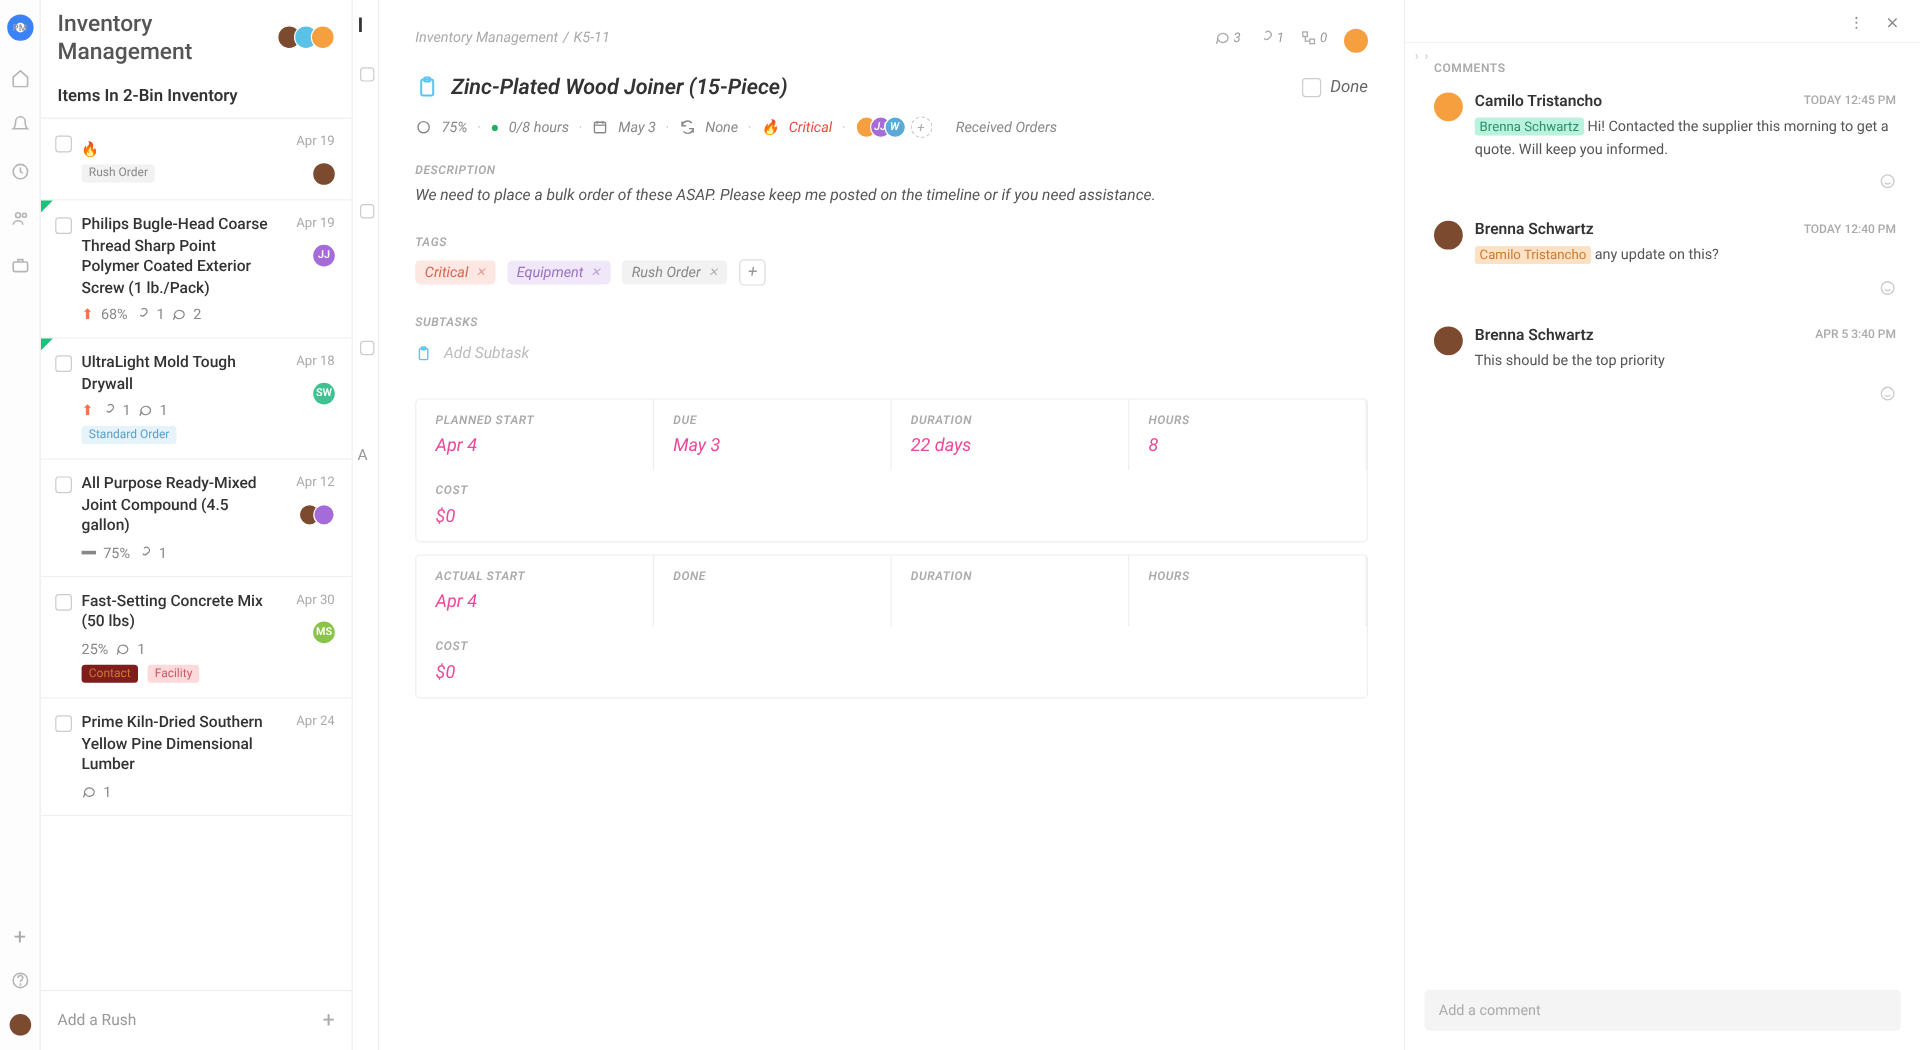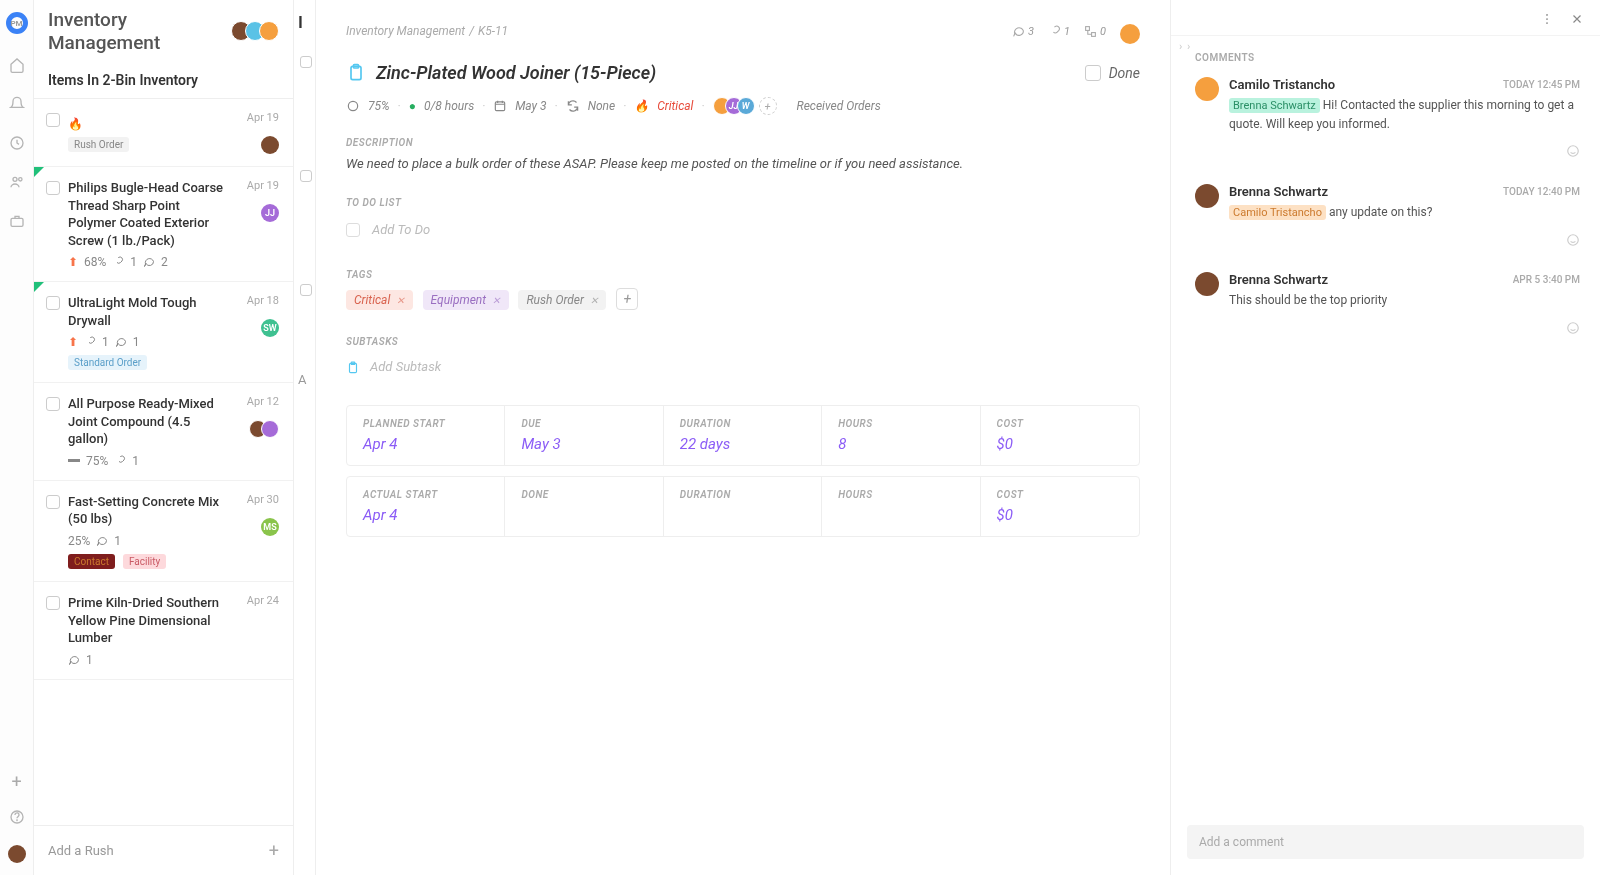--- a/index.html
+++ b/index.html
@@ -1,20 +1,20 @@
 <!DOCTYPE html>
 <html><head>
 <meta charset="utf-8">
 <style>
 * { box-sizing: border-box; margin: 0; padding: 0; font-family: -apple-system, BlinkMacSystemFont, "Segoe UI", Roboto, Helvetica, Arial, sans-serif; }
 body { width: 1600px; height: 875px; overflow: hidden; background: #fff; color: #333; display:flex; }
 
 
 .rail { width:34px; min-width:34px; background:#fdfdfd; border-right:1px solid #eee; display:flex; flex-direction:column; align-items:center; padding-top:12px; gap:20px; }
-.rail .logo { width:22px;height:22px;border-radius:50%;border:5px solid #3b82f6;display:flex;align-items:center;justify-content:center;font-size:8px;color:#999;font-weight:600;}
+.rail .logo { width:22px;height:22px;border-radius:50%;border:7px solid #3b82f6;display:flex;align-items:center;justify-content:center;font-size:8px;color:#999;font-weight:600;}
 .rail svg{width:16px;height:16px;color:#b5b5b5;}
 .rail .bottom{margin-top:auto;margin-bottom:12px;display:flex;flex-direction:column;gap:14px;align-items:center;}
 
 
 .sidebar { width: 260px; min-width:260px; border-right:1px solid #eee; display:flex; flex-direction:column; }
 .topbar { display:flex; align-items:center; padding:8px 14px; gap:10px; }
 .title { font-size:19px; font-weight:500; color:#555; }
 .avgroup { display:flex; margin-left:2px;}
 .avgroup .av { width:20px;height:20px;border-radius:50%;margin-left:-6px;border:1.5px solid #fff; background:#ccc;}
 .listhdr { padding:10px 14px; font-size:14px; font-weight:600; color:#333; border-bottom:1px solid #eee;}
@@ -69,25 +69,25 @@
 .tagpill{display:inline-flex;align-items:center;gap:6px;padding:3px 8px;border-radius:4px;font-size:12px;margin-right:6px;}
 .tagpill.r{background:#fde7e2;color:#d9634f;}
 .tagpill.p{background:#f0e7f8;color:#9a6fc1;}
 .tagpill.g{background:#f2f2f2;color:#888;}
 .tagpill .x{font-size:10px;color:inherit;opacity:0.6;cursor:pointer;}
 .addtag{display:inline-flex;width:22px;height:22px;border:1px solid #ddd;border-radius:4px;align-items:center;justify-content:center;font-size:14px;color:#999;}
 .subclip{color:#54c7f0;}
 .addsub{display:flex;align-items:center;gap:10px;color:#bbb;font-size:13px;padding:4px 0;}
 
 
-.schedgrid{display:grid;grid-template-columns:repeat(5,1fr); border:1px solid #eee; border-radius:4px; margin-bottom:10px;}
+.schedgrid{display:grid;grid-template-columns:repeat(4,1fr); border:1px solid #eee; border-radius:4px; margin-bottom:10px;}
 .schedcell{border-right:1px solid #eee;padding:12px 16px;}
 .schedcell:last-child{border-right:none;}
 .schedlbl{font-size:10px;font-weight:600;letter-spacing:0.5px;color:#aaa;margin-bottom:6px;text-transform:uppercase;}
-.schedval{font-size:15px;color:#8b5cf6;font-weight:400;}
+.schedval{font-size:15px;color:#ec4899;font-weight:400;}
 
 .attrow{display:flex;gap:12px;}
 .attcard{width:100px;}
 .attthumb{width:100px;height:100px;background:#f2f2f2;border-radius:4px;display:flex;align-items:center;justify-content:center;}
 .attname{font-size:11px;color:#555;margin-top:6px;white-space:nowrap;overflow:hidden;text-overflow:ellipsis;}
 .attmeta{font-size:10px;color:#aaa;}
 .dropzone{width:170px;height:100px;border:1px dashed #ddd;border-radius:4px;display:flex;align-items:center;justify-content:center;font-size:12px;color:#aaa;}
 
 
 .commpanel{width:430px;min-width:430px;border-left:1px solid #eee;display:flex;flex-direction:column;position:relative;}
@@ -364,27 +364,20 @@
       <span class="sqbtn">+</span>
     </span>
     <span style="margin-left:12px">Received Orders</span>
   </div>
 
   <div class="section">
     <div class="label">Description</div>
     <div class="desc">We need to place a bulk order of these ASAP. Please keep me posted on the timeline or if you need assistance.</div>
   </div>
 
-  <div class="section">
-    <div class="label">To Do List</div>
-    <div class="addtodo">
-        <div class="chk3"></div>
-        <span>Add To Do</span>
-      </div>
-  </div>
 
   <div class="section">
     <div class="label">Tags</div>
     <span class="tagpill r">
         <span>Critical</span>
         <span class="x">✕</span>
       </span>
     <span class="tagpill p">
         <span>Equipment</span>
         <span class="x">✕</span>

